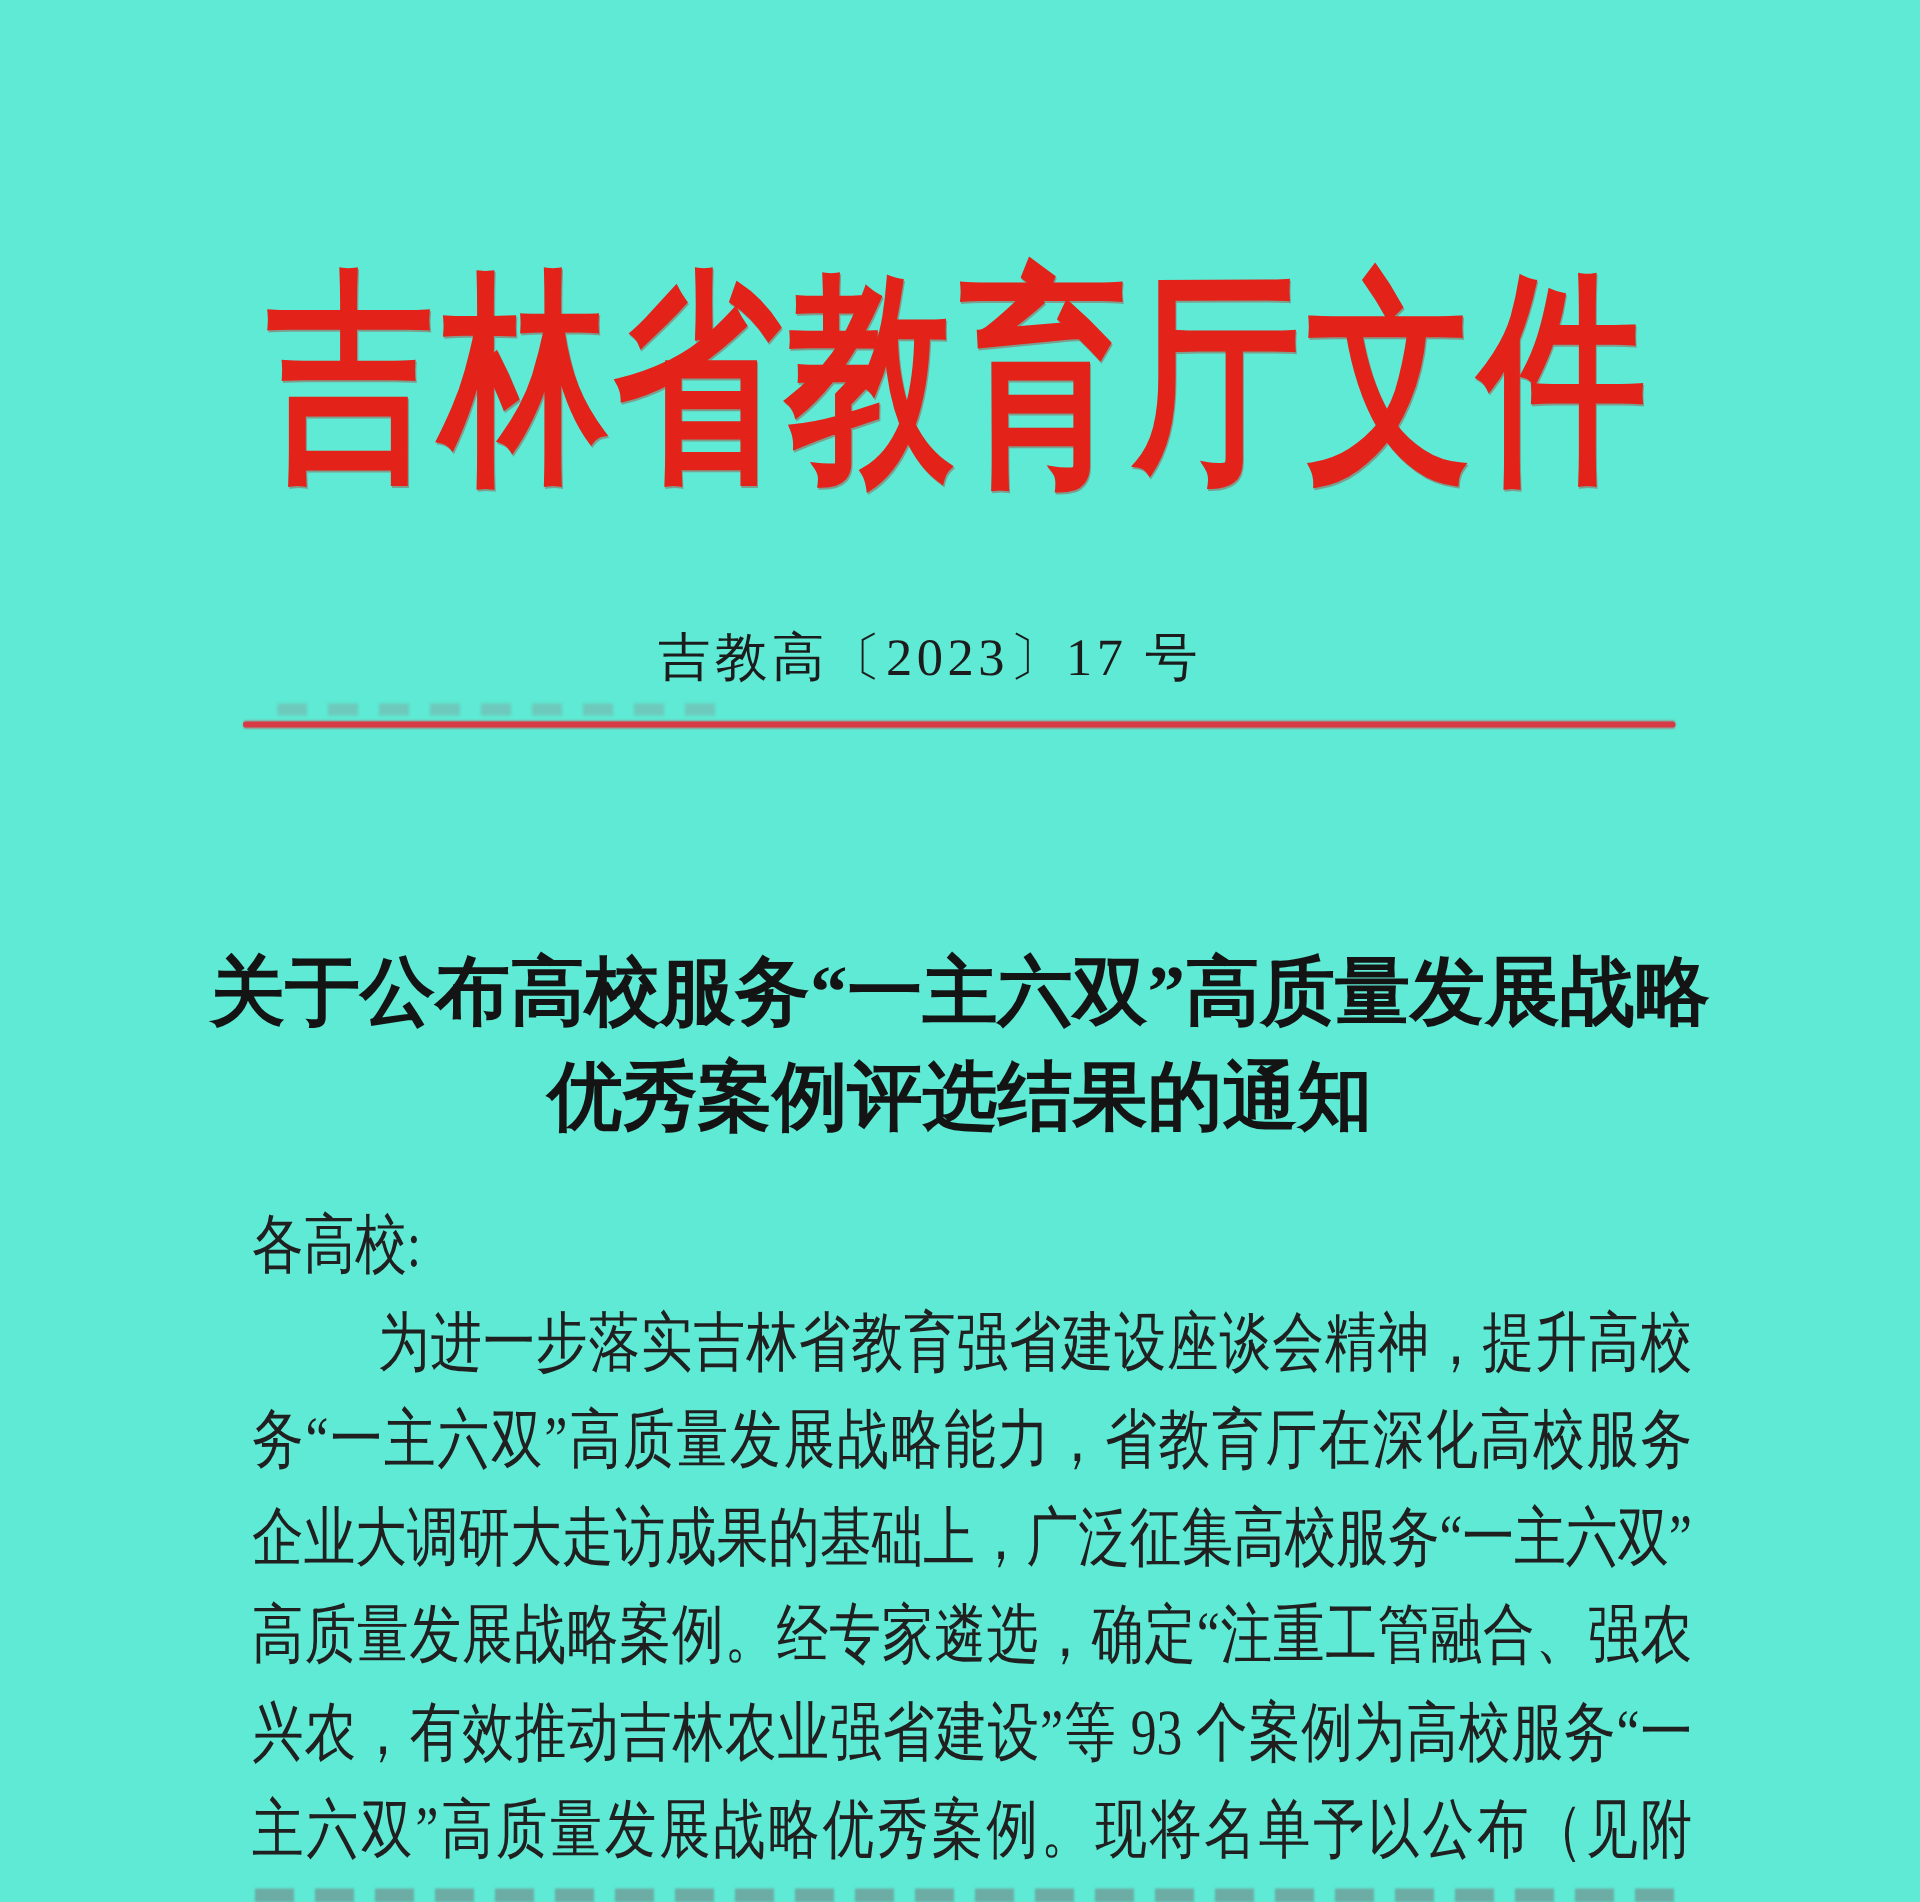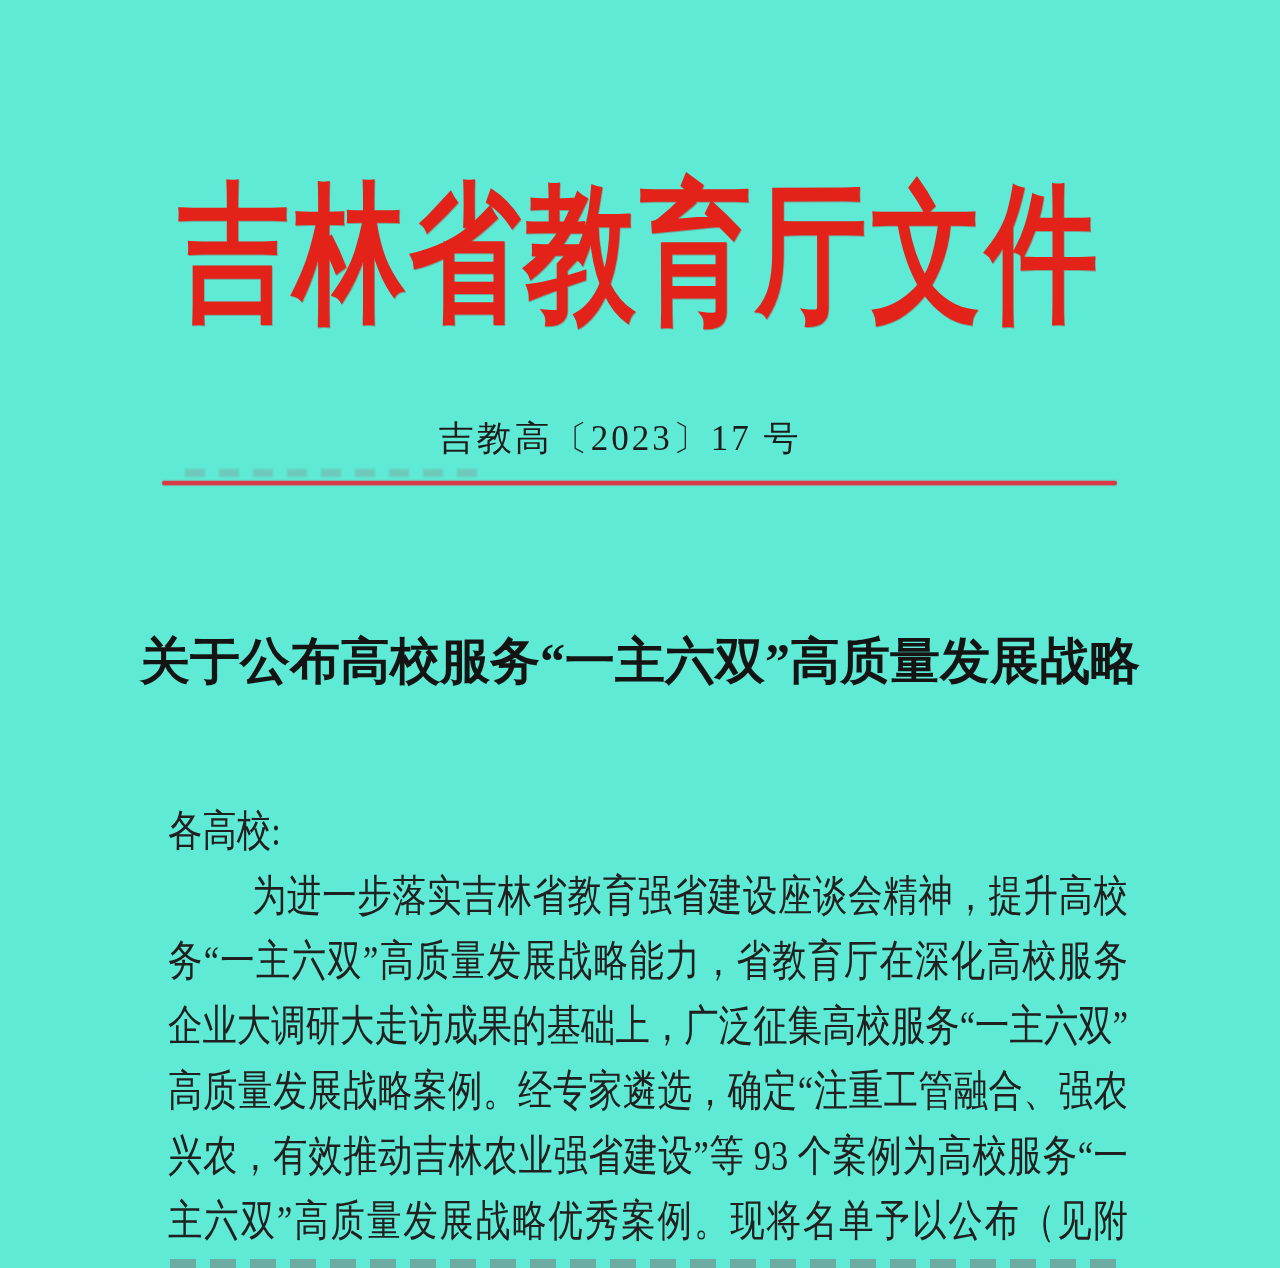--- a/index.html
+++ b/index.html
@@ -134,20 +134,21 @@
   <div class="agency-title">吉林省教育厅文件</div>
 
   <div class="doc-number">吉教高〔2023〕17 号</div>
 
   <div class="ghost-marks"></div>
 
   <div class="red-rule"></div>
 
   <div class="doc-title">
     <div class="line">关于公布高校服务“一主六双”高质量发展战略</div>
+    <div class="line">优秀案例评选结果的通知</div>
   </div>
 
   <div class="text-block">
     <div class="text-row salutation-row">各高校:</div>
     <div class="text-row justified indented">为进一步落实吉林省教育强省建设座谈会精神，提升高校服</div>
     <div class="text-row justified">务“一主六双”高质量发展战略能力，省教育厅在深化高校服务</div>
     <div class="text-row justified">企业大调研大走访成果的基础上，广泛征集高校服务“一主六双”</div>
     <div class="text-row justified">高质量发展战略案例。经专家遴选，确定“注重工管融合、强农</div>
     <div class="text-row justified">兴农，有效推动吉林农业强省建设”等 93 个案例为高校服务“一</div>
     <div class="text-row justified">主六双”高质量发展战略优秀案例。现将名单予以公布（见附件）。</div>

